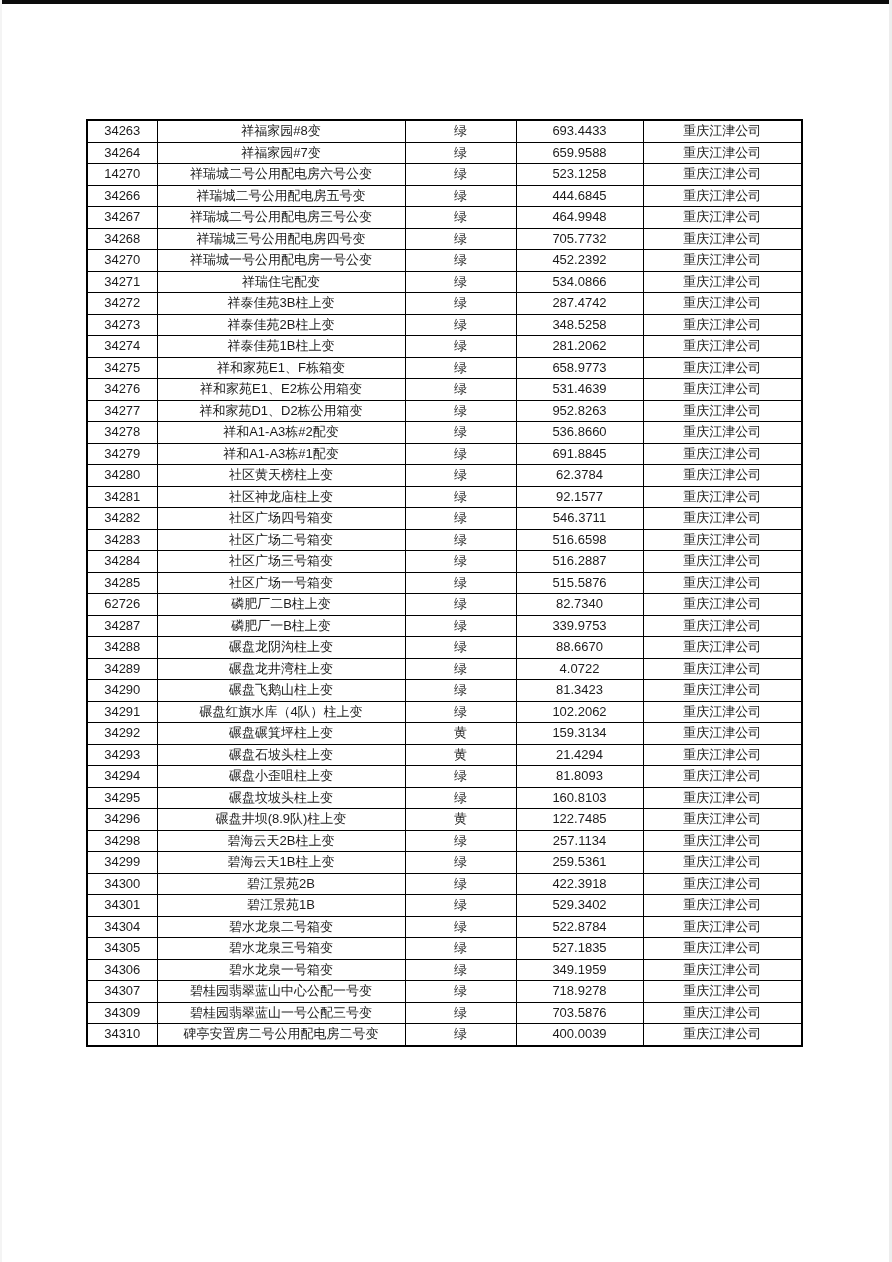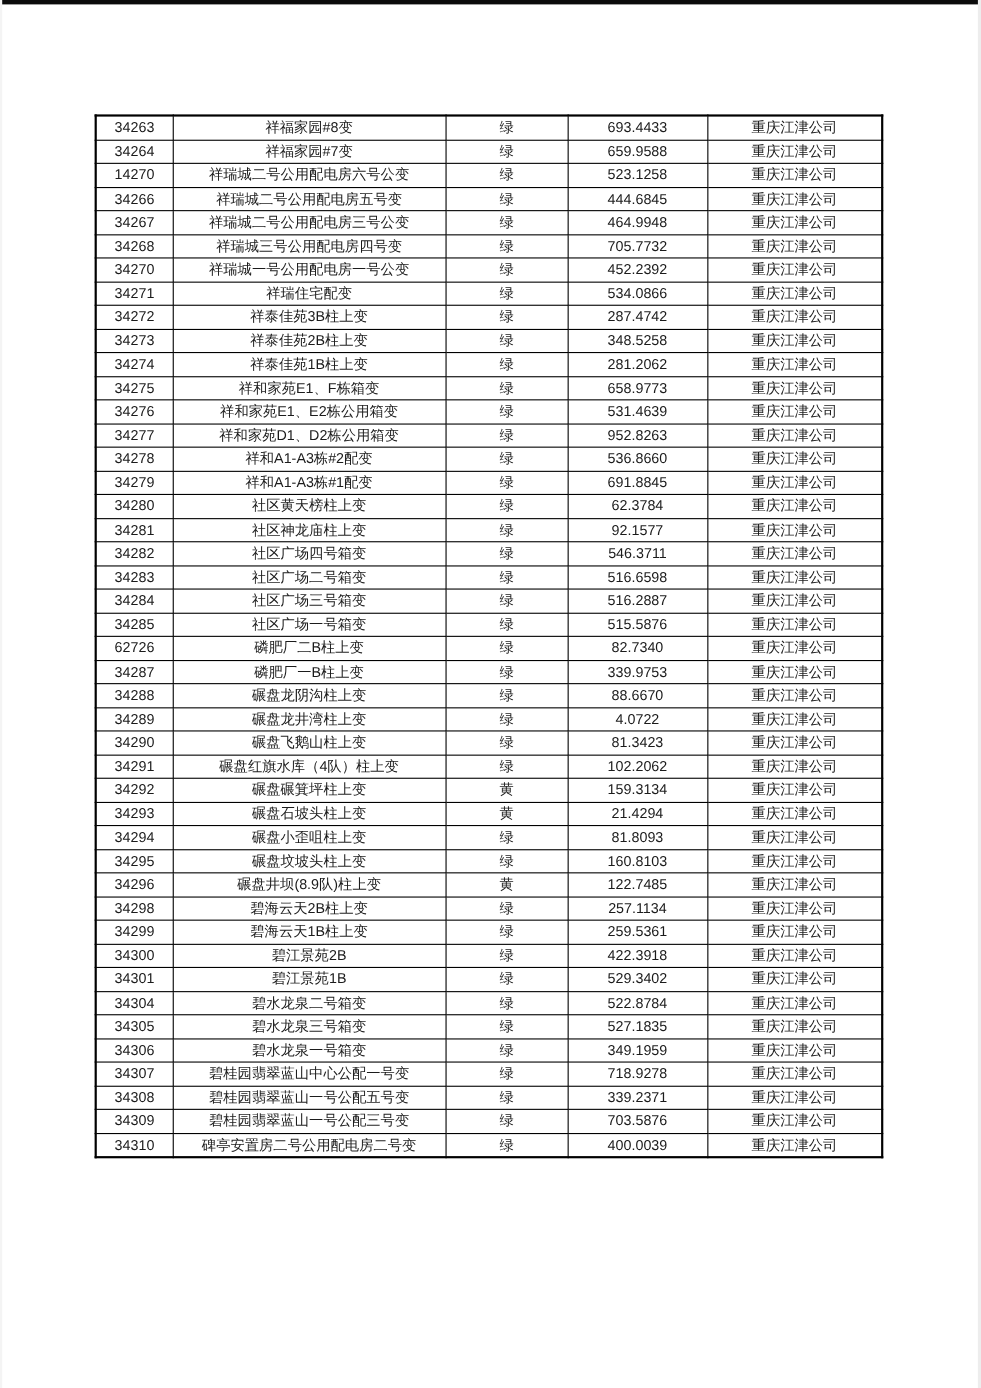--- a/index.html
+++ b/index.html
@@ -34,21 +34,21 @@
     position: absolute;
     top: 0;
     left: 0;
     width: 2px;
     height: 1262px;
     background: #f4f4f4;
   }
   table.data-table {
     position: absolute;
     left: 86px;
-    top: 104px;
+    top: 119px;
     width: 715px;
     border-collapse: collapse;
     table-layout: fixed;
     border: 2px solid #000;
   }
   table.data-table td {
     border: 1px solid #000;
     height: 20.5px;
     padding: 0 2px;
     font-size: 13px;
@@ -362,27 +362,20 @@
       <td>重庆江津公司</td>
     </tr>
       <tr>
       <td>34307</td>
       <td>碧桂园翡翠蓝山中心公配一号变</td>
       <td>绿</td>
       <td>718.9278</td>
       <td>重庆江津公司</td>
     </tr>
       <tr>
-      <td>34308</td>
-      <td>碧桂园翡翠蓝山一号公配五号变</td>
-      <td>绿</td>
-      <td>339.2371</td>
-      <td>重庆江津公司</td>
-    </tr>
-      <tr>
       <td>34309</td>
       <td>碧桂园翡翠蓝山一号公配三号变</td>
       <td>绿</td>
       <td>703.5876</td>
       <td>重庆江津公司</td>
     </tr>
       <tr>
       <td>34310</td>
       <td>碑亭安置房二号公用配电房二号变</td>
       <td>绿</td>

